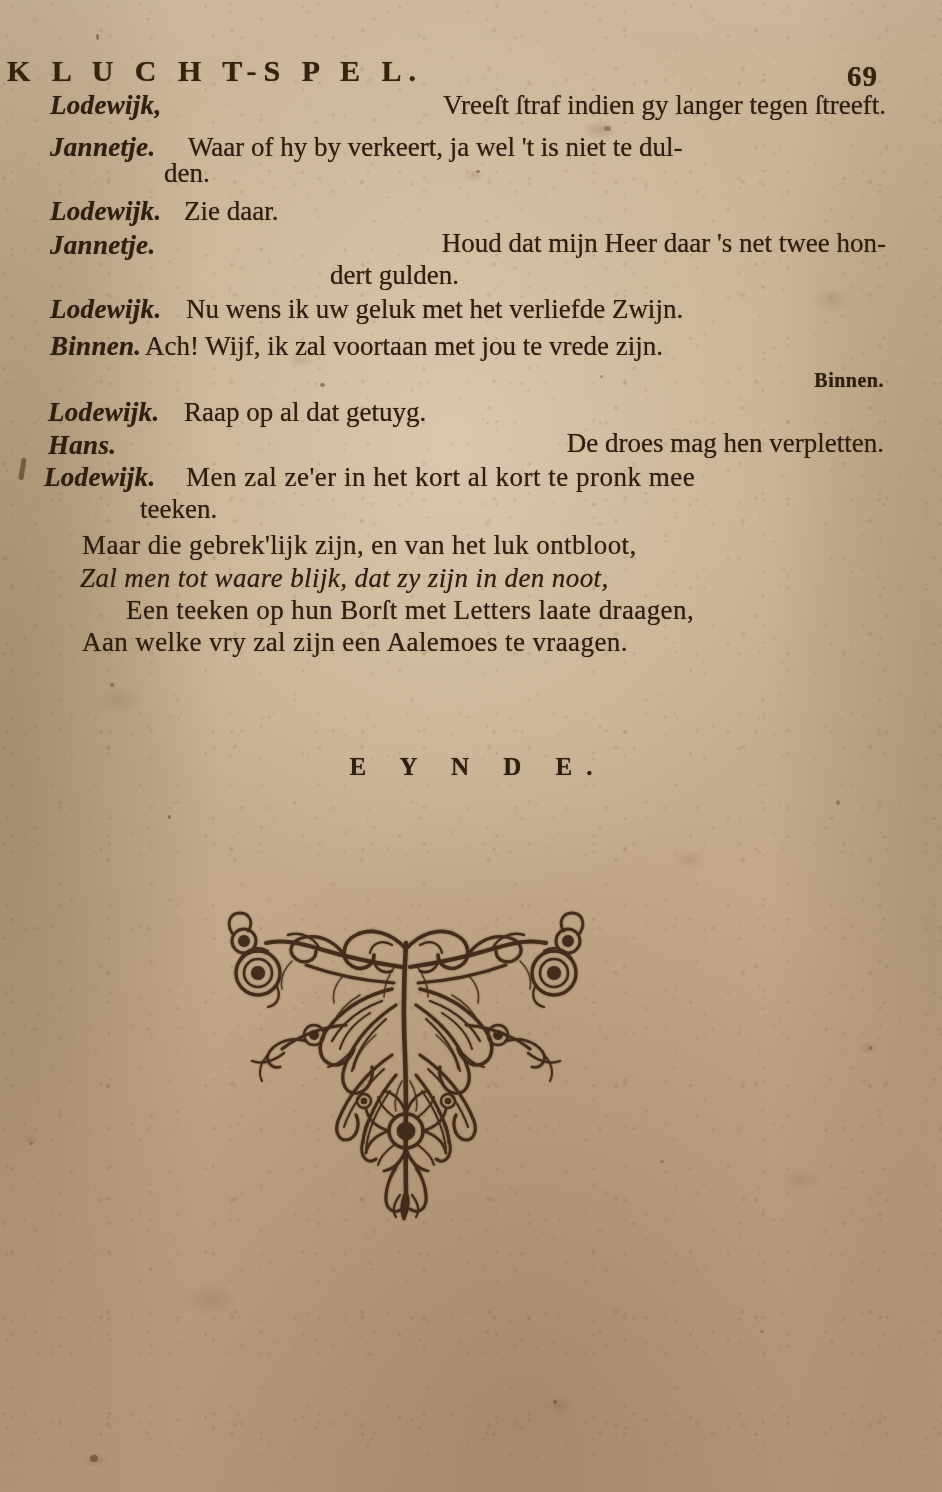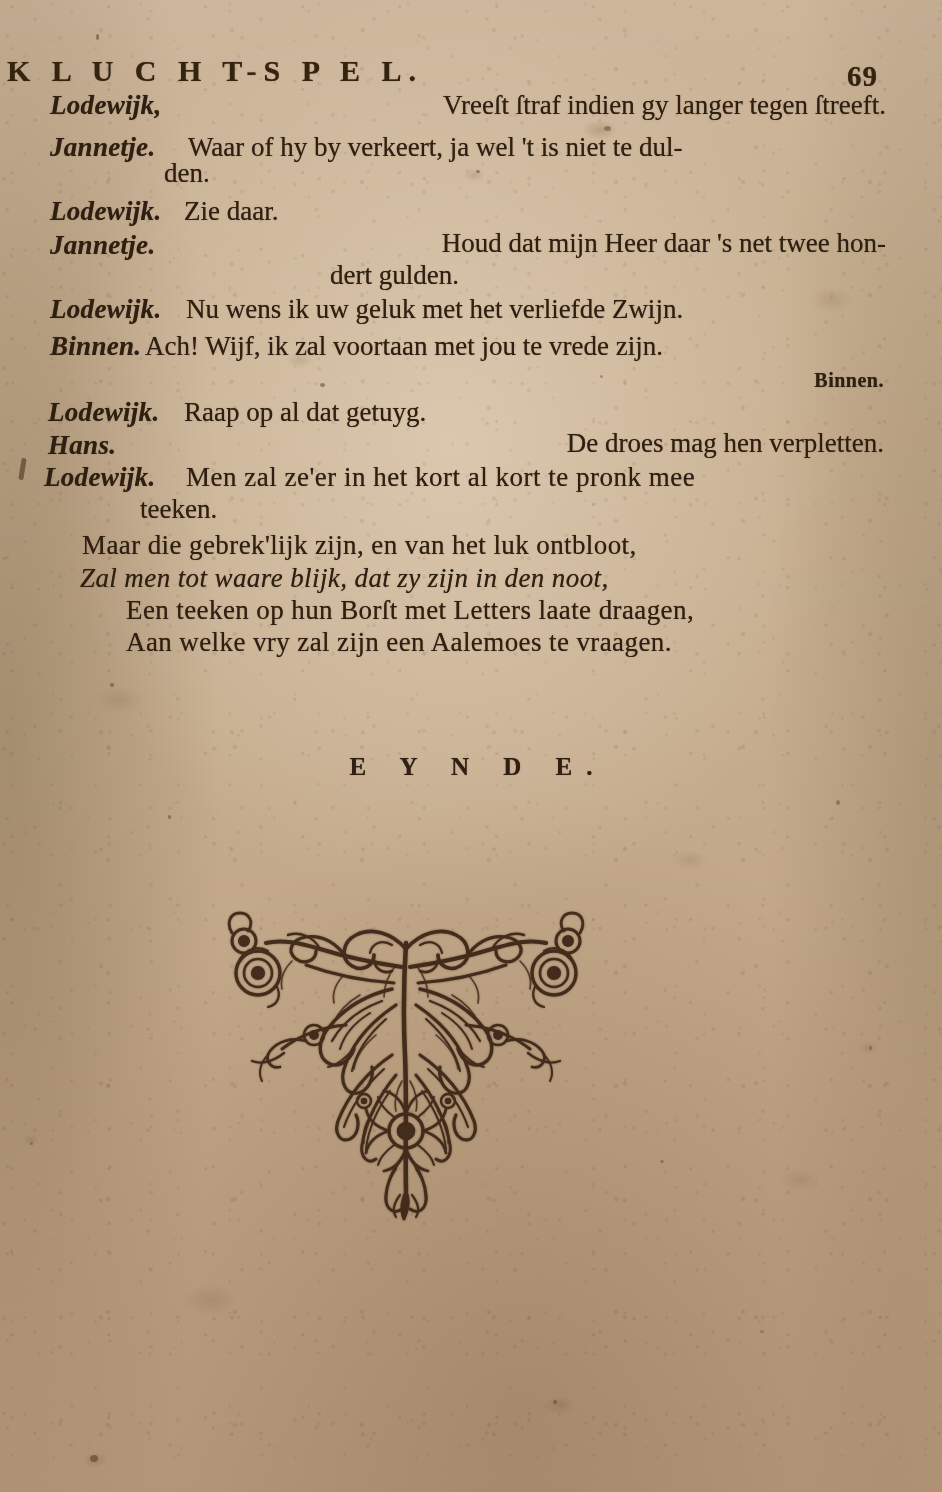--- a/index.html
+++ b/index.html
@@ -173,21 +173,21 @@
     <div class="ln ink" style="left:44px;top:464px;">
       <span class="nm">Lodewijk.</span>
     </div>
     <div class="ln ink" style="left:186px;top:464px;letter-spacing:.5px;">Men zal ze'er in het kort al kort te pronk mee</div>
 
     <div class="ln ink" style="left:140px;top:496px;">teeken.</div>
 
     <div class="ln ink" style="left:82px;top:532px;letter-spacing:.4px;">Maar die gebrek'lijk zijn, en van het luk ontbloot,</div>
     <div class="ln ink" style="left:80px;top:565px;letter-spacing:.4px;font-style:italic;">Zal men tot waare blijk, dat zy zijn in den noot,</div>
     <div class="ln ink" style="left:82px;top:597px;letter-spacing:.4px;margin-left:44px;">Een teeken op hun Borſt met Letters laate draagen,</div>
-    <div class="ln ink" style="left:82px;top:629px;letter-spacing:.4px;margin-left:44px;">Aan welke vry zal zijn een Aalemoes te vraagen.</div>
+    <div class="ln ink" style="left:82px;top:629px;letter-spacing:.4px;">Aan welke vry zal zijn een Aalemoes te vraagen.</div>
 
     <div class="eynde ink" style="top:753px;">E Y N D E.</div>
   </div>
 
   <div id="orn">
     <svg viewBox="0 0 420 320" xmlns="http://www.w3.org/2000/svg">
       <g stroke="#3a2414" fill="none" stroke-linecap="round" stroke-linejoin="round">
 
         <path d="M210 38 C208 70 207 110 209 150 C211 196 209 240 210 286" stroke-width="4.5"></path>
         <path d="M210 286 C206 296 204 304 208 314 C212 304 214 296 210 286 Z" stroke-width="3" fill="#3a2414"></path>

